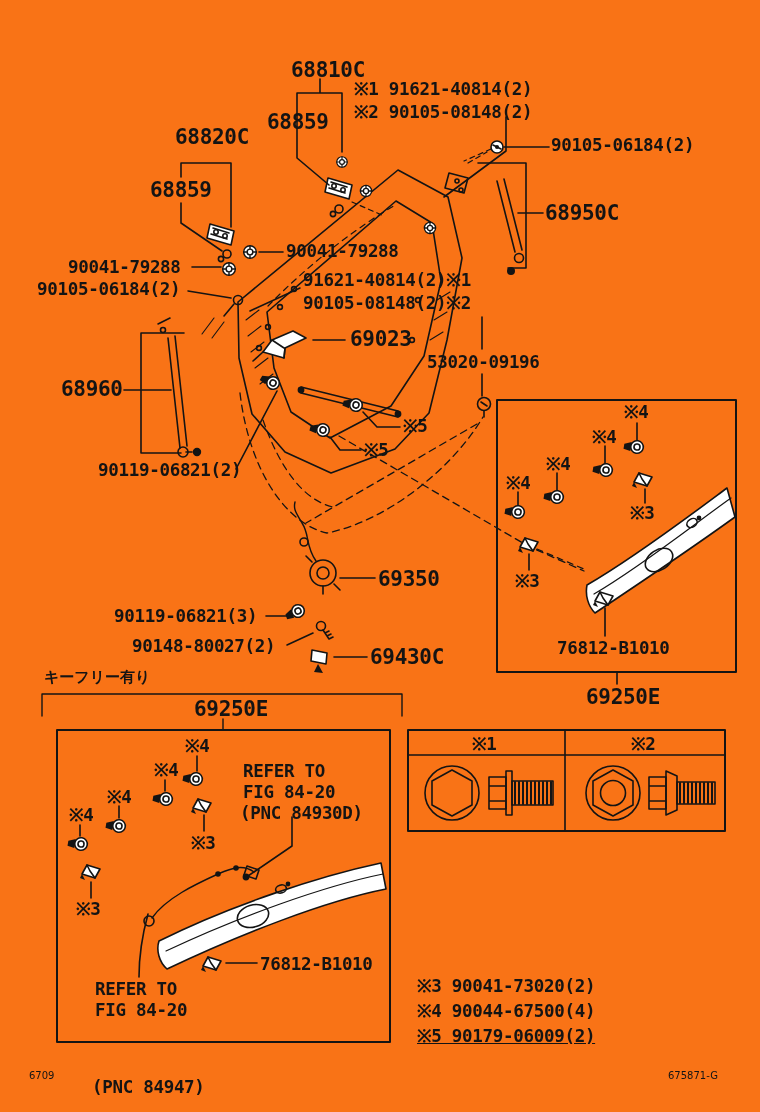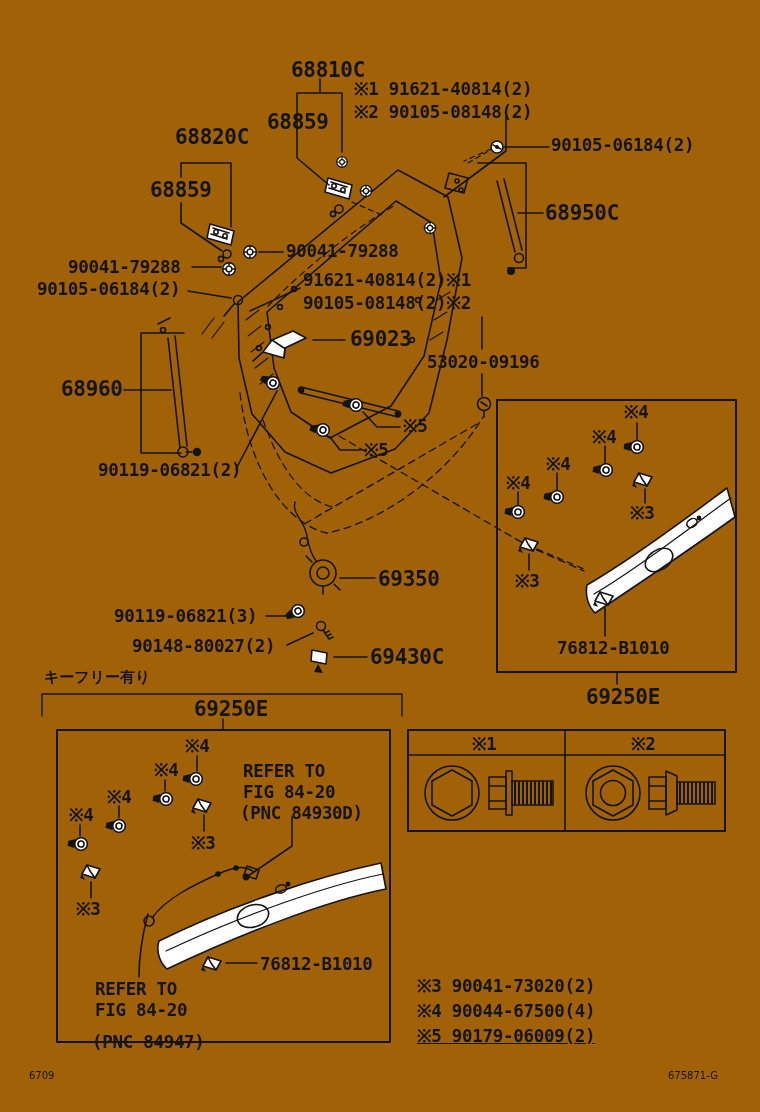--- a/index.html
+++ b/index.html
@@ -1,16 +1,16 @@
 <!DOCTYPE html>
 <html><head>
 <meta charset="utf-8">
 <style>
   html,body{margin:0;padding:0;background:#ffffff;}
-  .page{position:relative;width:760px;height:1112px;background:#a16207;overflow:hidden;}
+  .page{position:relative;width:760px;height:1112px;background:#f97316;overflow:hidden;}
   svg{position:absolute;left:0;top:0;}
   .lbl{position:absolute;color:#141414;font-family:"DejaVu Sans Mono","Liberation Mono",monospace;
        font-weight:bold;line-height:1;white-space:pre;}
   .lg{font-size:21px;letter-spacing:-0.3px;}
   .md{font-size:17.5px;letter-spacing:-0.3px;text-align:center;}
   .jp{font-size:15px;font-family:"DejaVu Sans","Liberation Sans",sans-serif;}
   .ft{font-size:10px;font-weight:normal;font-family:"DejaVu Sans","Liberation Sans",sans-serif;}
 </style>
 </head>
 <body>
@@ -311,21 +311,21 @@
       <div class="lbl md" style="left: 107px; top: 789px;">※4</div>
       <div class="lbl md" style="left: 69px; top: 807px;">※4</div>
       <div class="lbl md" style="left: 243px; top: 763px;">REFER TO</div>
       <div class="lbl md" style="left: 243px; top: 784px;">FIG 84-20</div>
       <div class="lbl md" style="left: 240px; top: 805px;">(PNC 84930D)</div>
       <div class="lbl md" style="left: 191px; top: 835px;">※3</div>
       <div class="lbl md" style="left: 76px; top: 901px;">※3</div>
       <div class="lbl md" style="left: 260px; top: 956px;">76812-B1010</div>
       <div class="lbl md" style="left: 95px; top: 981px;">REFER TO</div>
       <div class="lbl md" style="left: 95px; top: 1002px;">FIG 84-20</div>
-      <div class="lbl md" style="left: 92px; top: 1034px;">(PNC 84947)</div>
+      <div class="lbl md" style="left: 92px; top: 1079px;">(PNC 84947)</div>
       <div class="lbl md" style="left: 472px; top: 736px;">※1</div>
       <div class="lbl md" style="left: 631px; top: 736px;">※2</div>
       <div class="lbl md" style="left: 417px; top: 978px;">※3 90041-73020(2)</div>
       <div class="lbl md" style="left: 417px; top: 1003px;">※4 90044-67500(4)</div>
       <div class="lbl md" style="left: 417px; top: 1028px; text-decoration: underline;">※5 90179-06009(2)</div>
     </div>
 
 <div class="lbl ft" style="left:29px;top:1071px">6709</div>
 <div class="lbl ft" style="left:668px;top:1071px">675871-G</div>
 

